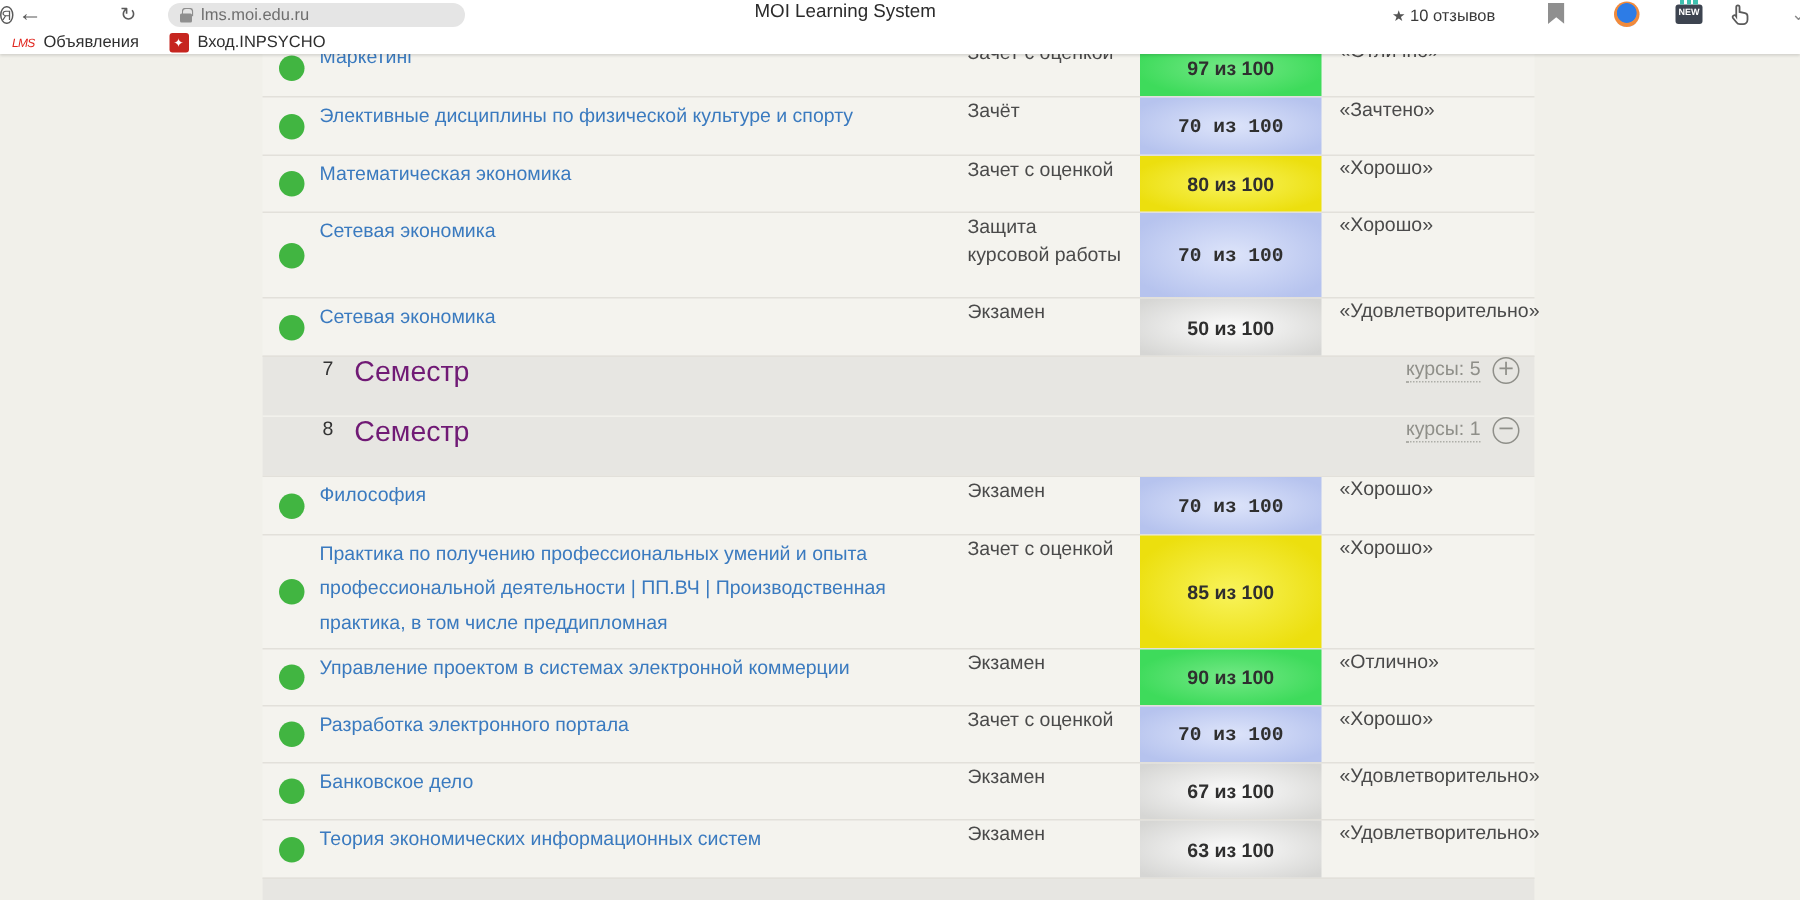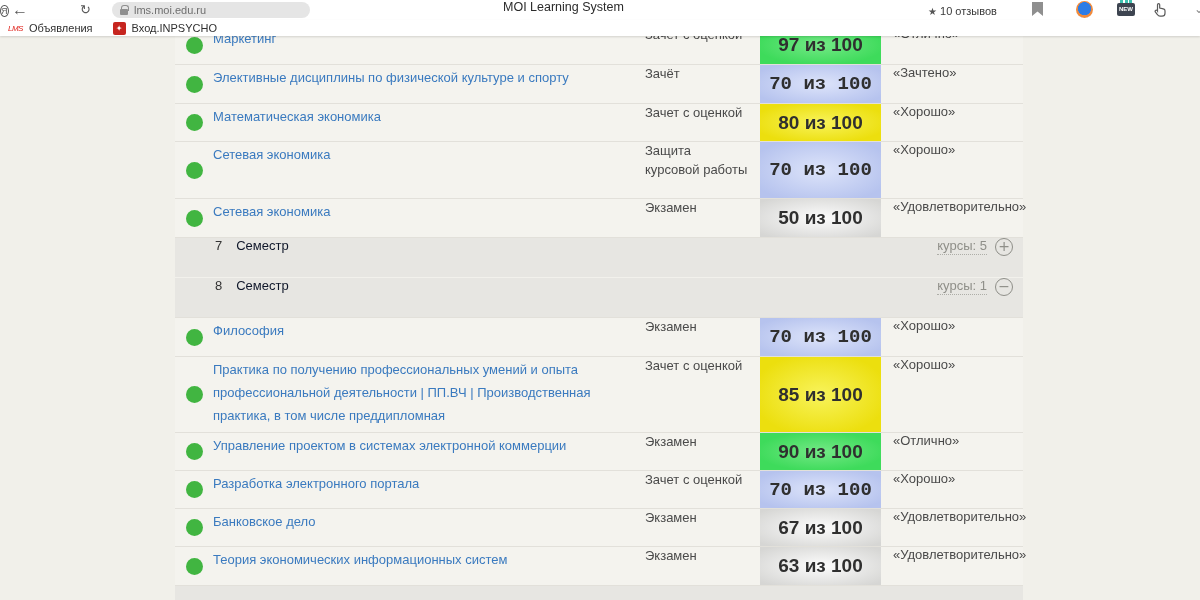--- a/index.html
+++ b/index.html
@@ -51,31 +51,31 @@
   .gradestable { position:absolute; left:175px; top:-10px; width:848px; background:#f4f3ee; }
   .row { display:flex; align-items:flex-start; }
   .row + .row { border-top:1px solid #e2e0da; }
   .h38{min-height:38px} .h39{min-height:39px} .h40{min-height:40px} .h57{min-height:57px} .h76{min-height:76px}
   .c-dot { width:38px; flex:0 0 38px; display:flex; justify-content:center; align-self:stretch; align-items:center; }
   .dot { width:17px; height:17px; border-radius:50%; background:#41b541; }
   .c-name { flex:0 0 432px; width:432px; padding-right:14px; line-height:1.45; }
   .course-link { color:#3a7abf; font-size:13px; text-decoration:none; cursor:pointer; }
   .c-type { flex:0 0 115px; width:115px; color:#4a4a4a; font-size:13px; line-height:1.45; padding-right:12px; }
   .c-score { flex:0 0 121px; width:121px; align-self:stretch; display:flex; align-items:center; justify-content:center; }
-  .c-score span { color:#2f2f2f; font-size:19px; font-weight:600; }
+  .c-score span { color:#2f2f2f; font-size:13px; font-weight:600; }
   .sc-green  { background:radial-gradient(ellipse at center, #74e886 0%, #3edb5b 75%); }
   .sc-blue   { background:radial-gradient(ellipse at center, #dde4fa 0%, #b6c3ee 85%);font-family:Liberation Mono, monospace; }
   .sc-yellow { background:radial-gradient(ellipse at center, #f8f35b 0%, #ecdf0e 80%); }
   .sc-gray   { background:radial-gradient(ellipse at center, #fcfcfc 0%, #d6d6d4 92%); }
   .c-grade { flex:1; padding-left:12px; color:#4a4a4a; font-size:13px; white-space:nowrap; }
 
   .sem { background:#e7e6e2; padding:0 10px 0 40px; cursor:pointer; }
   .row.sem + .row.sem { border-top:1px solid #f2f1ec; }
   .sem-num { color:#333; font-size:13px; margin-right:14px; }
-  .sem-label { color:#0f172a; font-size:13px; }
+  .sem-label { color:#701a75; font-size:19px; }
   .sem-spacer { flex:1; }
   .courses { color:#8f8f89; font-size:13px; border-bottom:1px dotted #aeaea8; padding-bottom:1px; cursor:pointer; }
   .toggle { width:18px; height:18px; flex:0 0 18px; border:1.5px solid #8f8f89; border-radius:50%;
     color:#8f8f89; font-size:14px; line-height:15px; text-align:center; margin-left:8px; cursor:pointer;
     font-family:"DejaVu Sans", sans-serif; }
   .sem-partial { height:15px; background:#e7e6e2; border-top:1px solid #e2e0da; }
 </style>
 </head>
 <body>
 

